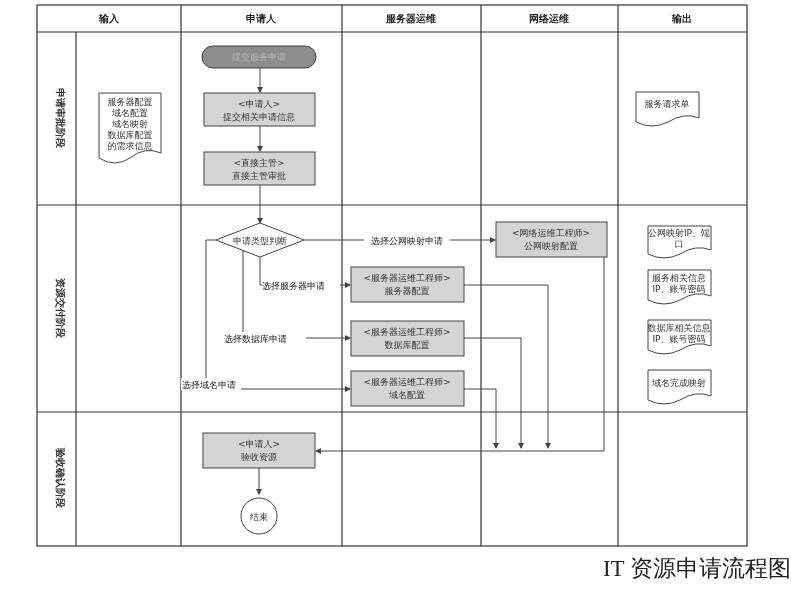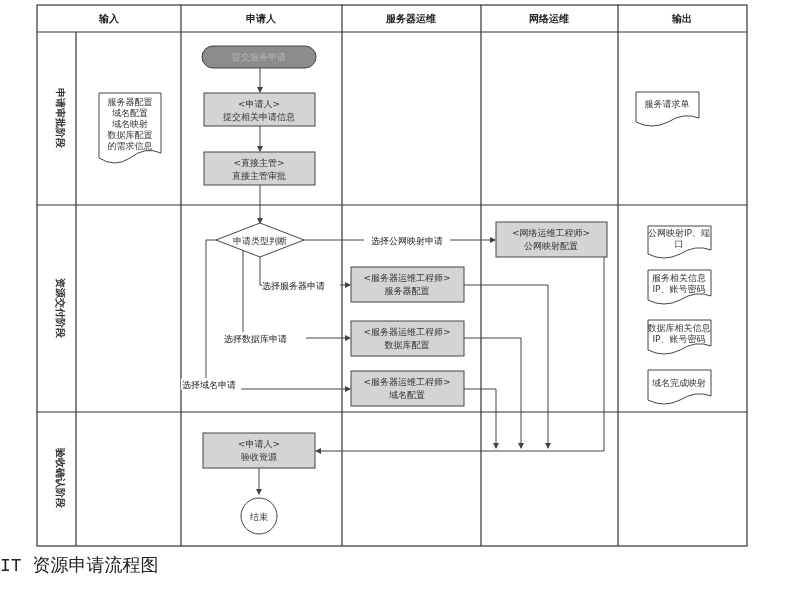--- a/index.html
+++ b/index.html
@@ -3,22 +3,22 @@
 <meta charset="utf-8">
 <style>
   html, body { margin:0; padding:0; background:#ffffff; }
   body { width:791px; height:590px; position:relative; overflow:hidden;
          font-family:"DejaVu Sans", sans-serif; color:#222; }
   #diagram { position:absolute; left:0; top:0; }
   .hdr { font-size:10px; font-weight:bold; fill:#222; }
   .lbl { font-size:9px; fill:#222; }
   .boxtxt { font-size:9px; fill:#333; }
   .phase { font-size:10px; font-weight:bold; fill:#333; }
-  .caption { position:absolute; left:0; width:791px; top:553px; text-align:left;
-             font-family:Liberation Mono, monospace; font-size:18px; color:#222; }
+  .caption { position:absolute; left:0; width:791px; top:553px; text-align:right;
+             font-family:Liberation Serif, serif; font-size:23px; color:#222; }
 </style>
 </head>
 <body>
 
 <svg id="diagram" width="791" height="552" xmlns="http://www.w3.org/2000/svg">
   <defs>
     <marker id="arr" markerWidth="6" markerHeight="6" refX="5" refY="3" orient="auto">
       <path d="M0,0 L6,3 L0,6 z" fill="#444"></path>
     </marker>
   </defs>

